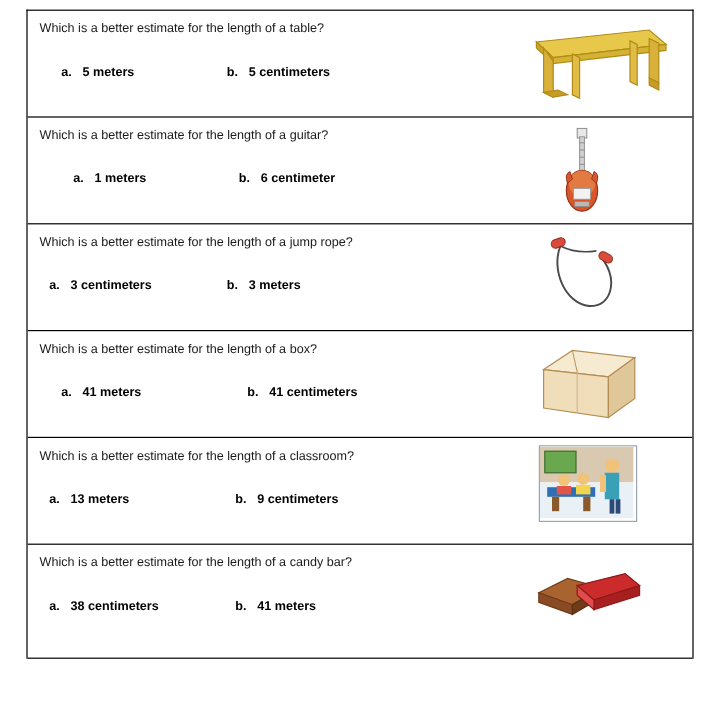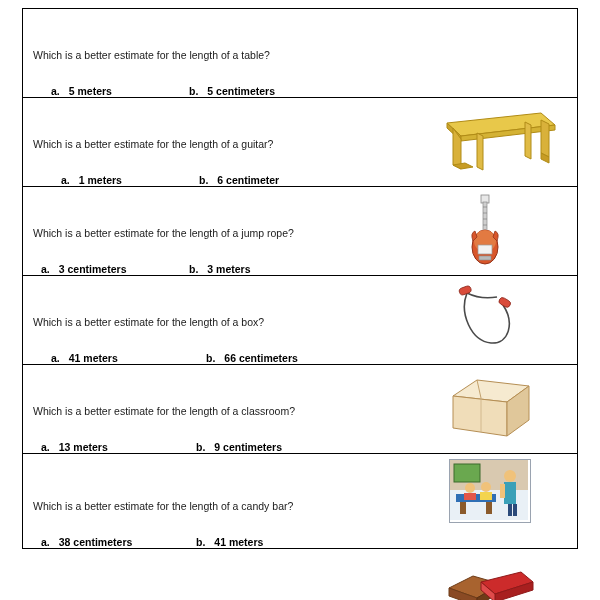--- a/index.html
+++ b/index.html
@@ -32,21 +32,21 @@
     border: 1px solid #000000;
     border-bottom: none;
     width: 100%;
     box-sizing: border-box;
   }
   .qrow {
     border-bottom: 1px solid #000000;
     height: 89px;
     box-sizing: border-box;
     display: flex;
-    align-items: flex-end;
+    align-items: flex-start;
     position: relative;
     gap: 47px;
   }
   .qrow.last {
     height: 95px;
   }
   .qtext-col {
     flex: 1 1 auto;
     padding: 9px 0 0 10px;
     display: flex;
@@ -201,21 +201,21 @@
     <div class="qrow">
       <div class="qtext-col">
         <div class="qprompt">Which is a better estimate for the length of a box?</div>
         <div class="choices">
           <div class="choice" style="width:155px; padding-left:18px;">
             <span class="letter">a.</span>
             <span>41 meters</span>
           </div>
           <div class="choice">
             <span class="letter">b.</span>
-            <span>66 centimeters</span>
+            <span>41 centimeters</span>
           </div>
         </div>
       </div>
       <div class="art-col">
         <div class="art art-box">
           <svg width="88" height="68" viewBox="0 0 88 68">
             <polygon points="6,22 30,6 82,12 60,28" fill="#f6ead0" stroke="#b58e54" stroke-width="1"></polygon>
             <polygon points="6,22 60,28 60,62 6,54" fill="#f0ddb9" stroke="#b58e54" stroke-width="1"></polygon>
             <polygon points="60,28 82,12 82,46 60,62" fill="#e0c79a" stroke="#b58e54" stroke-width="1"></polygon>
             <line x1="30" y1="6" x2="34" y2="24" stroke="#b58e54" stroke-width="0.8"></line>

